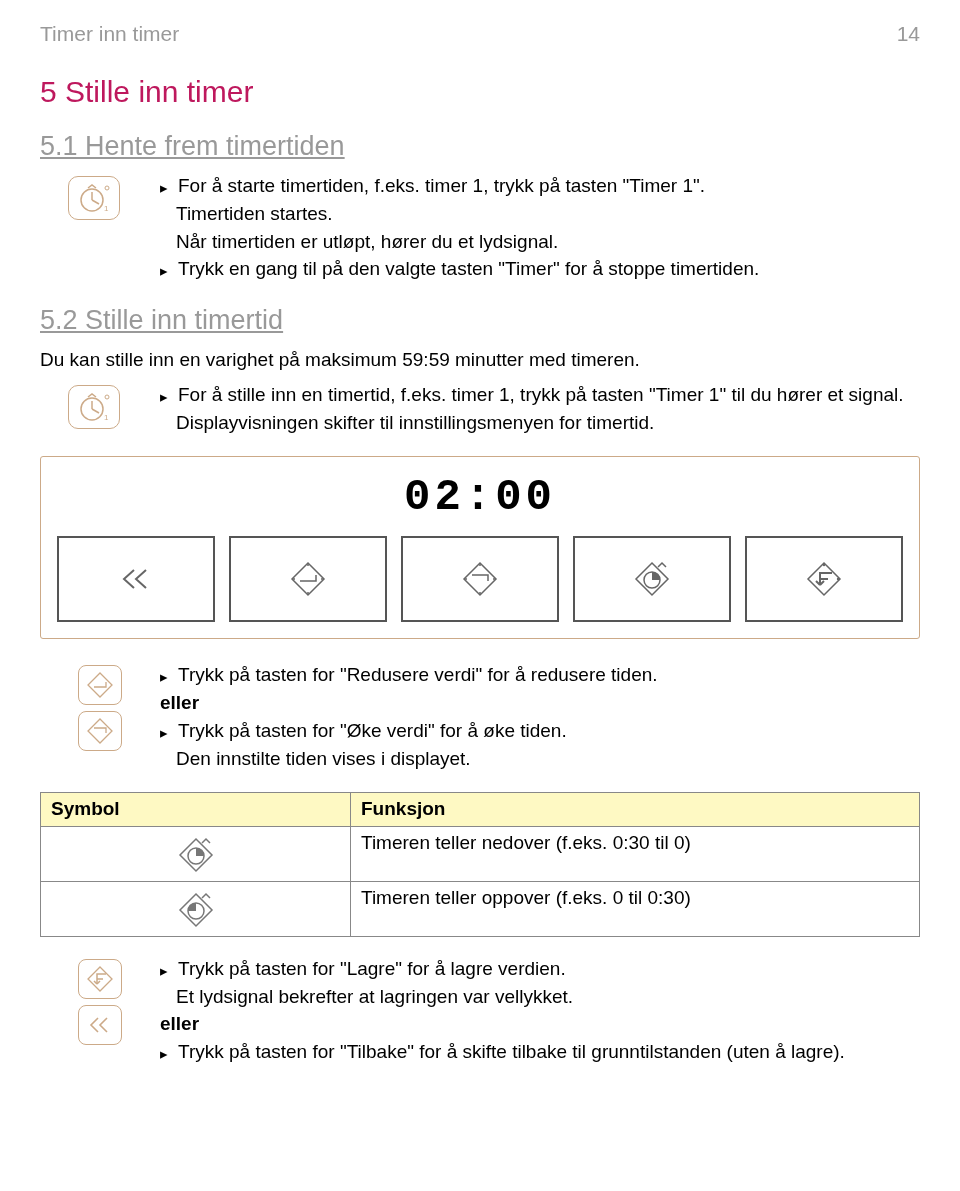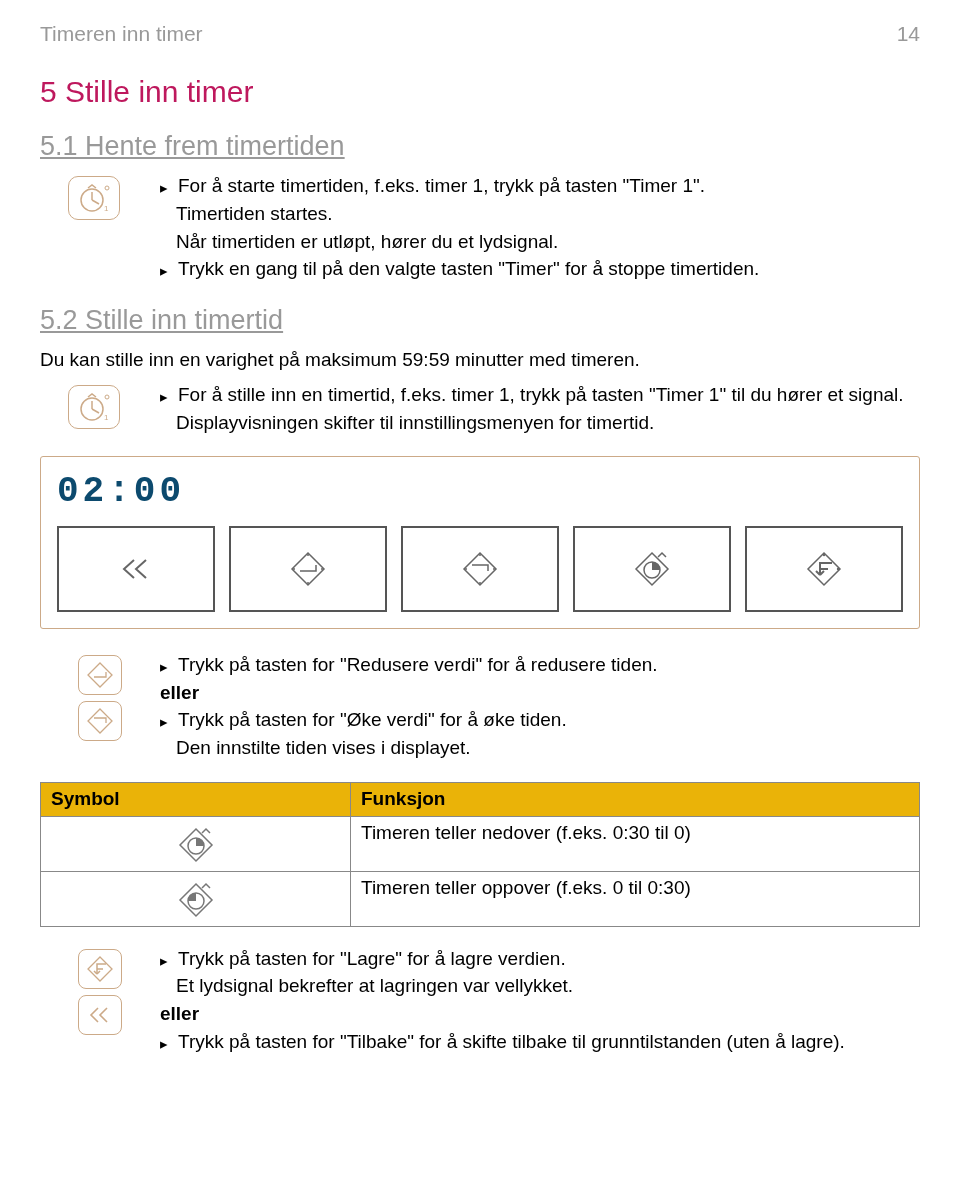--- a/index.html
+++ b/index.html
@@ -79,25 +79,26 @@
     margin-left: 38px;
   }
   .display-panel {
     border: 1.5px solid #ca8;
     border-radius: 3px;
     margin: 8px 0 24px 0;
     padding: 12px 16px 16px 16px;
   }
   .display-time {
     font-family: 'Courier New', monospace;
-    font-size: 36px;
+    font-size: 44px;
     font-weight: bold;
     letter-spacing: 4px;
+    text-align: center;
     margin: 0 auto 10px auto;
-    color: #0c4a6e;
+    color: #000000;
   }
   .display-btn-row {
     display: flex;
     gap: 14px;
   }
   .display-btn {
     flex: 1;
     border: 2px solid #555;
     height: 86px;
     display: flex;
@@ -109,35 +110,35 @@
     border-collapse: collapse;
     margin: 6px 0 20px 0;
   }
   .sym-table td {
     border: 1.5px solid #888;
     padding: 4px 10px;
     vertical-align: top;
   }
   .sym-table .hdr {
     font-weight: bold;
-    background: #eab308;
+    background: #fef9c3;
   }
   .sym-col { width: 310px; }
   .sym-cell-icon {
     text-align: center;
     padding: 8px 10px 6px 10px !important;
   }
   svg { display: block; }
   .bold { font-weight: bold; }
 </style>
 </head>
 <body>
 
 <div class="header-row">
-  <span>Timeren inn timer</span>
+  <span>Timer inn timer</span>
   <span>14</span>
 </div>
 
 <div class="h1">5  Stille inn timer</div>
 
 <div class="h2">5.1  Hente frem timertiden</div>
 
 <div class="icon-block">
   <div class="icon-col">
     <div class="icon-box">

